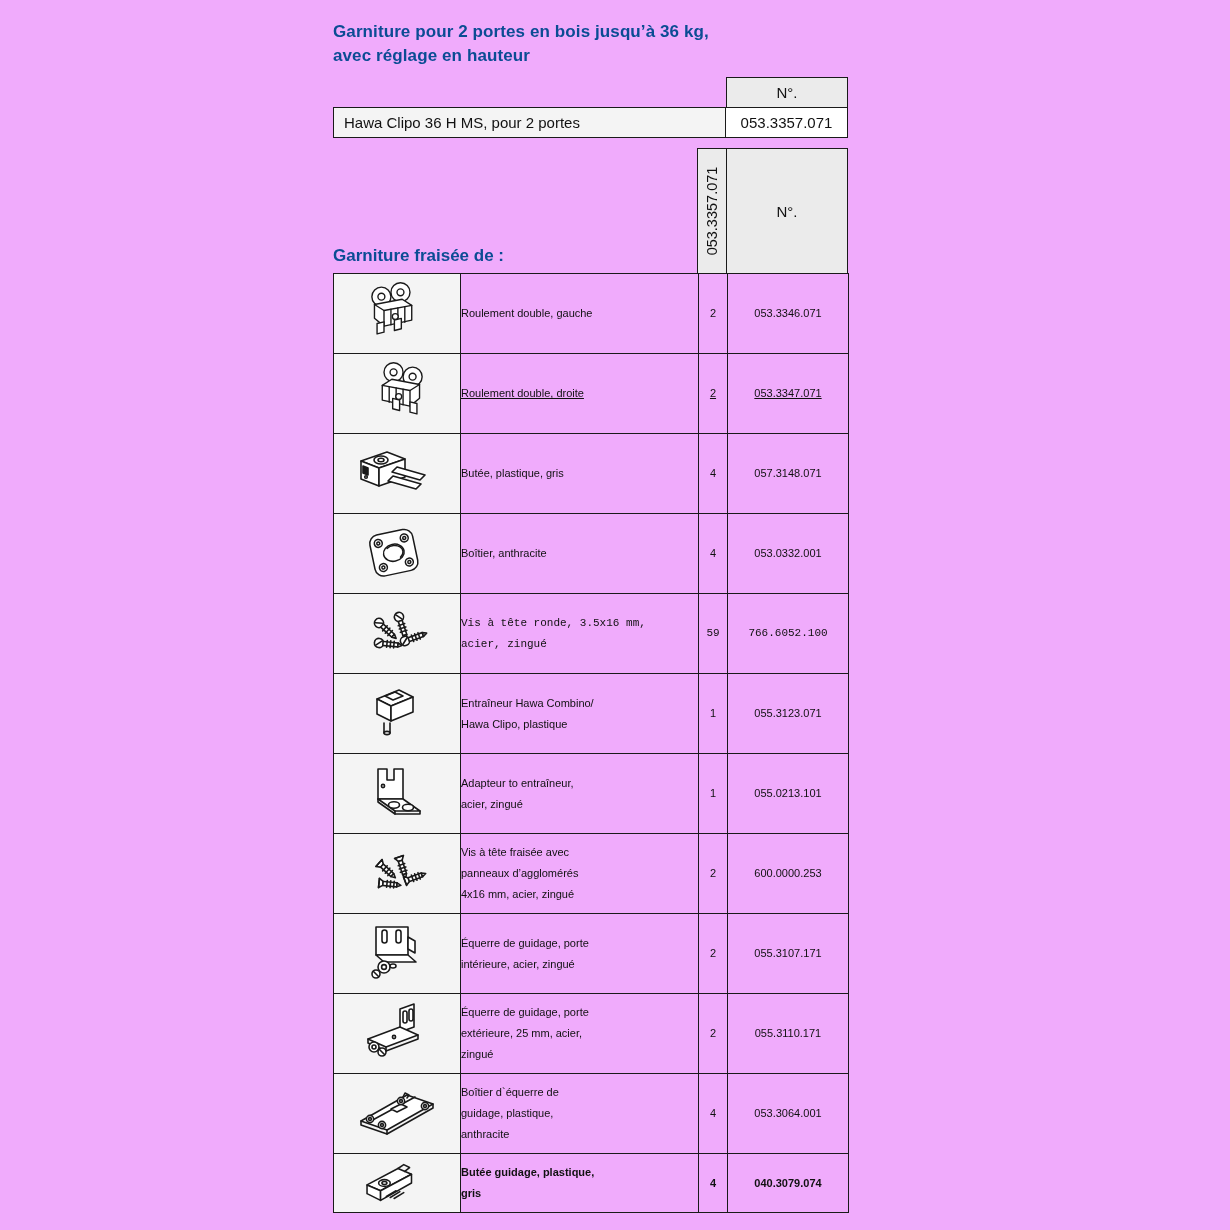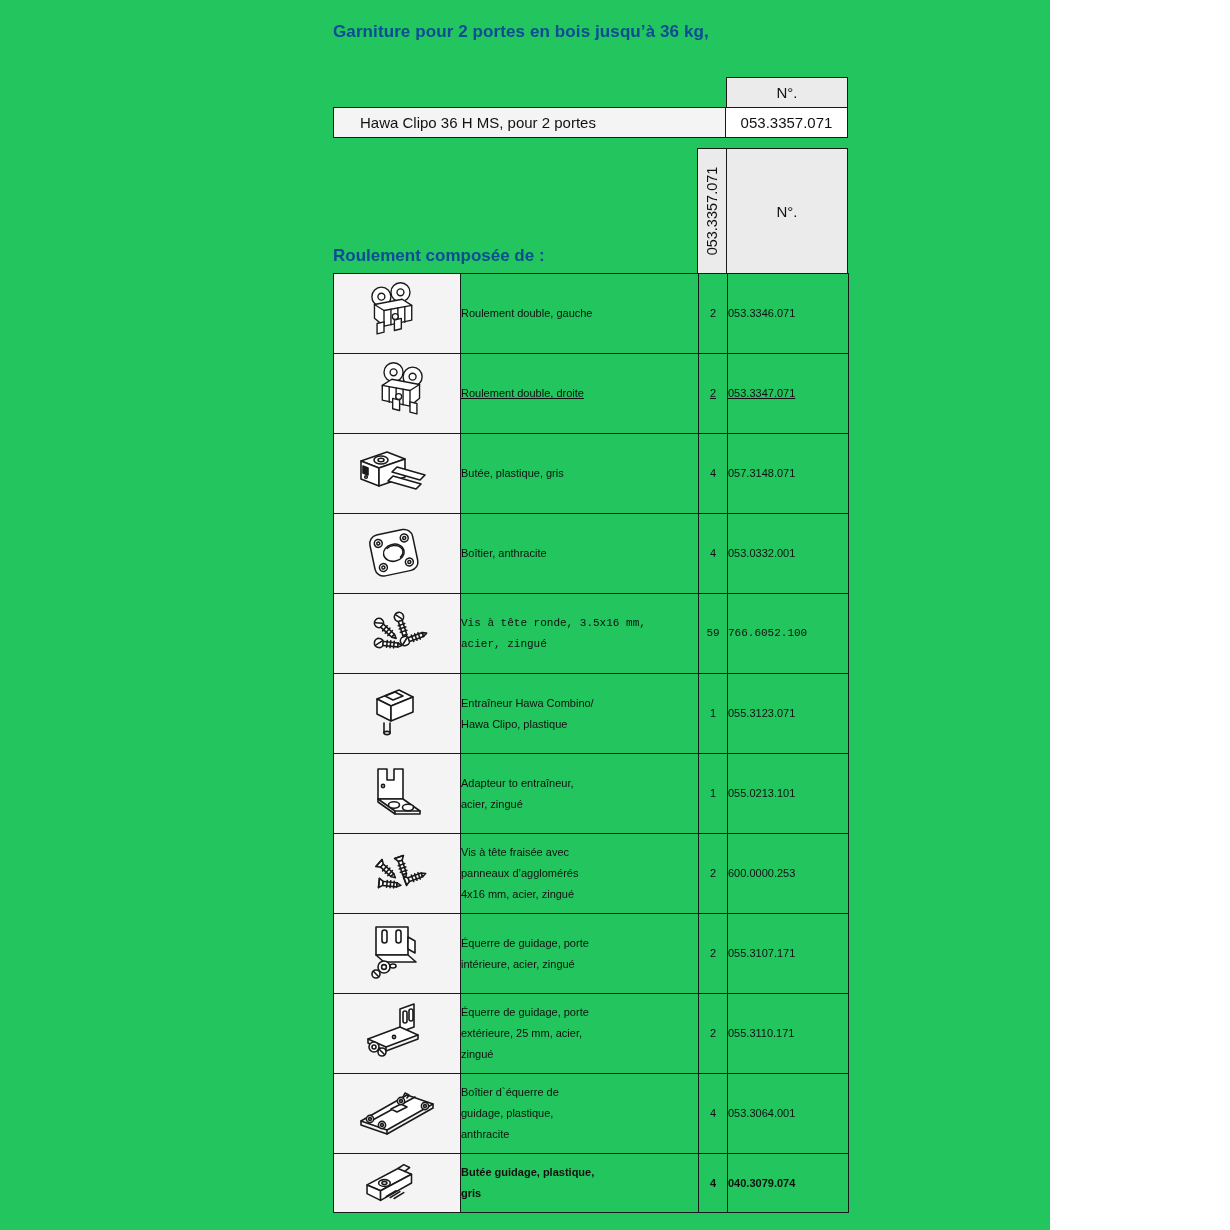--- a/index.html
+++ b/index.html
@@ -4,32 +4,32 @@
 <style>
   :root{
     --blue:#0b4c94;
     --bd:#1a1a1a;
     --hbg:#ebebeb;
     --sbg:#f4f4f4;
   }
   *{box-sizing:border-box}
   html,body{margin:0;padding:0;background:#fff}
   body{font-family:"Liberation Sans",sans-serif;color:#111}
-  .page{position:relative;width:1050px;height:1230px;background:#22c55e;overflow:hidden}
+  .page{position:relative;width:1230px;height:1230px;background:#f0abfc;overflow:hidden}
 
   .title{position:absolute;left:333px;top:20px;font-size:17px;font-weight:bold;
          color:var(--blue);line-height:24px;letter-spacing:.1px}
 
   
   .t1-header{position:absolute;left:726px;top:77px;width:122px;height:31px;
              background:var(--hbg);border:1px solid var(--bd);
              display:flex;align-items:center;justify-content:center;font-size:15px}
   .t1-row{position:absolute;left:333px;top:107px;width:515px;height:31px;display:flex}
   .t1-name{width:393px;background:var(--sbg);border:1px solid var(--bd);
-           display:flex;align-items:center;padding-left:26px;font-size:15px}
+           display:flex;align-items:center;padding-left:10px;font-size:15px}
   .t1-num{flex:1;background:#fff;border:1px solid var(--bd);border-left:none;
           display:flex;align-items:center;justify-content:center;font-size:15px}
 
   
   .t2{position:absolute;left:697px;top:148px;width:151px;height:126px;display:flex}
   .t2-rot{width:30px;background:var(--hbg);border:1px solid var(--bd);position:relative}
   .t2-rot .rot{position:absolute;left:50%;top:50%;
                transform:translate(-50%,-50%) rotate(-90deg);
                font-size:14.5px;white-space:nowrap}
   .t2-n{flex:1;background:var(--hbg);border:1px solid var(--bd);border-left:none;
@@ -38,51 +38,52 @@
   .label{position:absolute;left:333px;top:246px;font-size:17px;font-weight:bold;color:var(--blue)}
 
   
   .comp{position:absolute;left:333px;top:273px;width:515px;
         border-collapse:collapse;table-layout:fixed}
   .comp td{border:1px solid var(--bd);font-size:11px;line-height:21px;
            vertical-align:middle;padding:0;overflow:hidden}
   .c-img{width:127px;background:var(--sbg);text-align:center}
   .c-desc{width:238px;padding:0 12px 0 10px;white-space:pre-line}
   .c-qty{width:29px;text-align:center}
-  .c-num{width:121px;text-align:left}
+  .c-num{width:121px;text-align:center}
   .draw{display:inline-block;line-height:0}
   .draw svg{vertical-align:middle}
 </style>
 </head>
 <body>
 
 <div class="page">
 
   <div class="title">
     <div>Garniture pour 2 portes en bois jusqu’à 36 kg,</div>
+    <div>avec réglage en hauteur</div>
   </div>
 
   <div class="t1-header">
     <span>N°.</span>
   </div>
   <div class="t1-row">
     <div class="t1-name">Hawa Clipo 36 H MS, pour 2 portes</div>
     <div class="t1-num">053.3357.071</div>
   </div>
 
   <div class="t2">
     <div class="t2-rot">
       <span class="rot">053.3357.071</span>
     </div>
     <div class="t2-n">
       <span>N°.</span>
     </div>
   </div>
 
-  <div class="label">Roulement composée de :</div>
+  <div class="label">Garniture fraisée de :</div>
 
   <table class="comp">
     <tbody id="comp-body">
         <tr style="height: 80px;">
       <td class="c-img"><span class="draw"><svg width="78" height="66" viewBox="0 0 90 74">
                 <g fill="#ffffff" stroke="#1a1a1a" stroke-width="1.6" stroke-linejoin="round" stroke-linecap="round">
                   <circle cx="27" cy="17" r="11"></circle>
                   <circle cx="49" cy="12" r="11"></circle>
                   <circle cx="27" cy="17" r="4"></circle>
                   <circle cx="49" cy="12" r="4"></circle>

